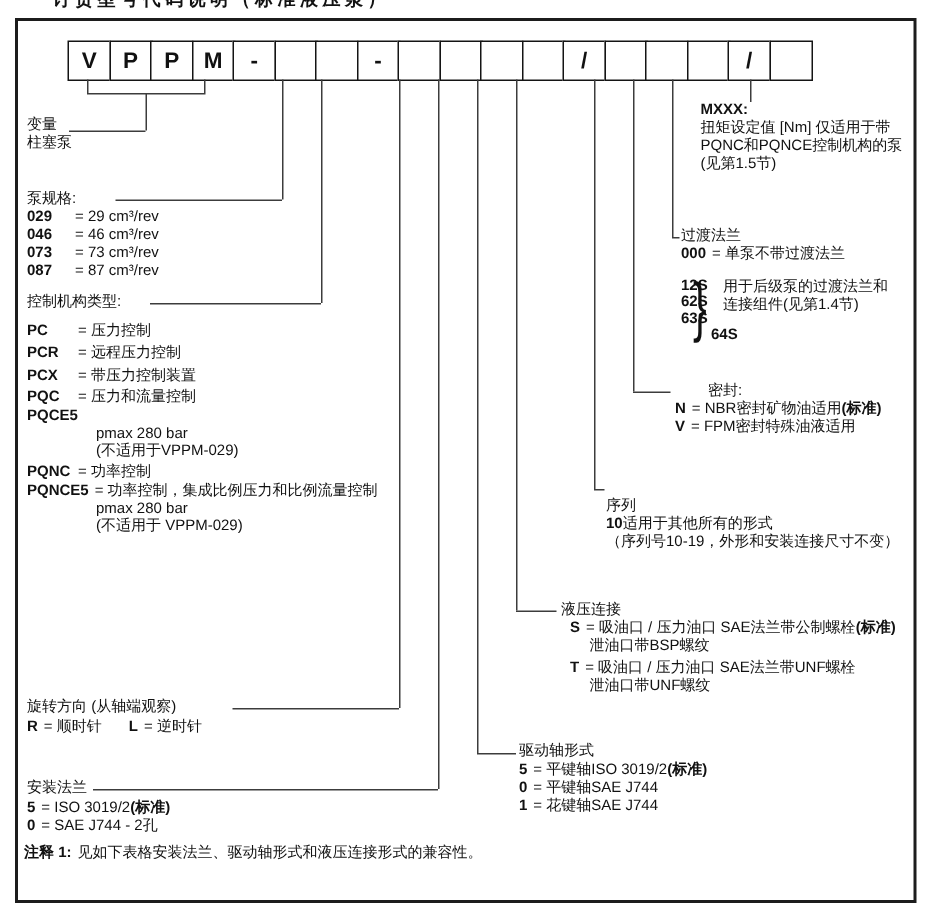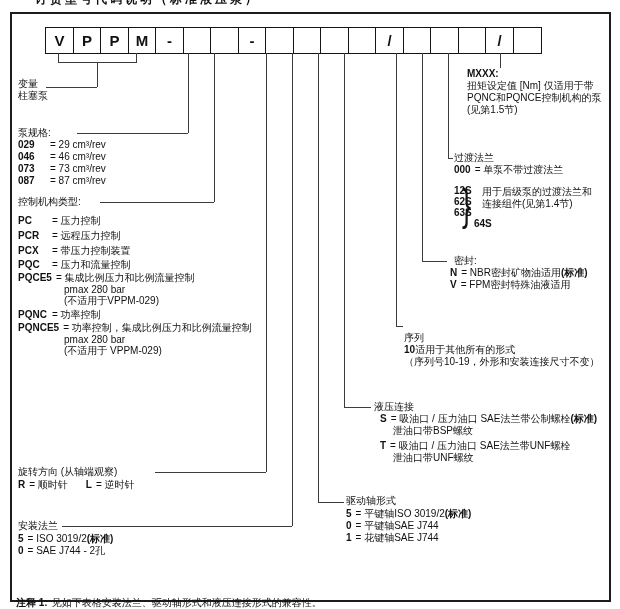--- a/index.html
+++ b/index.html
@@ -123,21 +123,20 @@
   <div class="row" style="left:18px;top:245px">
       <span class="cw">PCX</span>
       <span>= 带压力控制装置</span>
     </div>
   <div class="row" style="left:18px;top:259px">
       <span class="cw">PQC</span>
       <span>= 压力和流量控制</span>
     </div>
   <div class="row" style="left:18px;top:272px">
       <span class="cw">PQCE5</span>
-      <span>= 集成比例压力和比例流量控制</span>
     </div>
   <div class="t" style="left:64px;top:284px">pmax 280 bar</div>
   <div class="t" style="left:64px;top:295px">(不适用于VPPM-029)</div>
   <div class="row" style="left:18px;top:309px">
       <span class="cw">PQNC</span>
       <span>= 功率控制</span>
     </div>
   <div class="row" style="left:18px;top:322px">
       <span class="cw">PQNCE5</span>
       <span>= 功率控制，集成比例压力和比例流量控制</span>
@@ -189,21 +188,21 @@
   <div class="row" style="left:380px;top:440px">
       <span class="code">T</span>
       <span>= 吸油口 / 压力油口 SAE法兰带UNF螺栓</span>
     </div>
   <div class="t" style="left:393px;top:452px">泄油口带UNF螺纹</div>
 
   <div class="t" style="left:404px;top:332px">序列</div>
   <div class="t" style="left:404px;top:344px"><span class="b">10</span><span>适用于其他所有的形式</span></div>
   <div class="t" style="left:404px;top:356px">（序列号10-19，外形和安装连接尺寸不变）</div>
 
-  <div class="t" style="left:454px;top:255px">密封:</div>
+  <div class="t" style="left:472px;top:255px">密封:</div>
   <div class="row" style="left:450px;top:267px">
       <span class="code">N</span>
       <span>= NBR密封矿物油适用 </span>
       <span class="b" style="margin-left:-4px">(标准)</span>
     </div>
   <div class="row" style="left:450px;top:279px">
       <span class="code">V</span>
       <span>= FPM密封特殊油液适用</span>
     </div>
 
@@ -218,18 +217,18 @@
   <div class="t b" style="left:474px;top:218px">64S</div>
   <div class="brace">}</div>
   <div class="t" style="left:482px;top:186px">用于后级泵的过渡法兰和</div>
   <div class="t" style="left:482px;top:198px">连接组件(见第1.4节)</div>
 
   <div class="t b" style="left:467px;top:68px">MXXX:</div>
   <div class="t" style="left:467px;top:80px">扭矩设定值 [Nm] 仅适用于带</div>
   <div class="t" style="left:467px;top:92px">PQNC和PQNCE控制机构的泵</div>
   <div class="t" style="left:467px;top:104px">(见第1.5节)</div>
 
-  <div class="row" style="left:16px;top:597px">
+  <div class="row" style="left:16px;top:563px">
     <span class="b">注释 1:</span>
     <span>见如下表格安装法兰、驱动轴形式和液压连接形式的兼容性。</span>
   </div>
 
 </div>
 
 </body></html>

